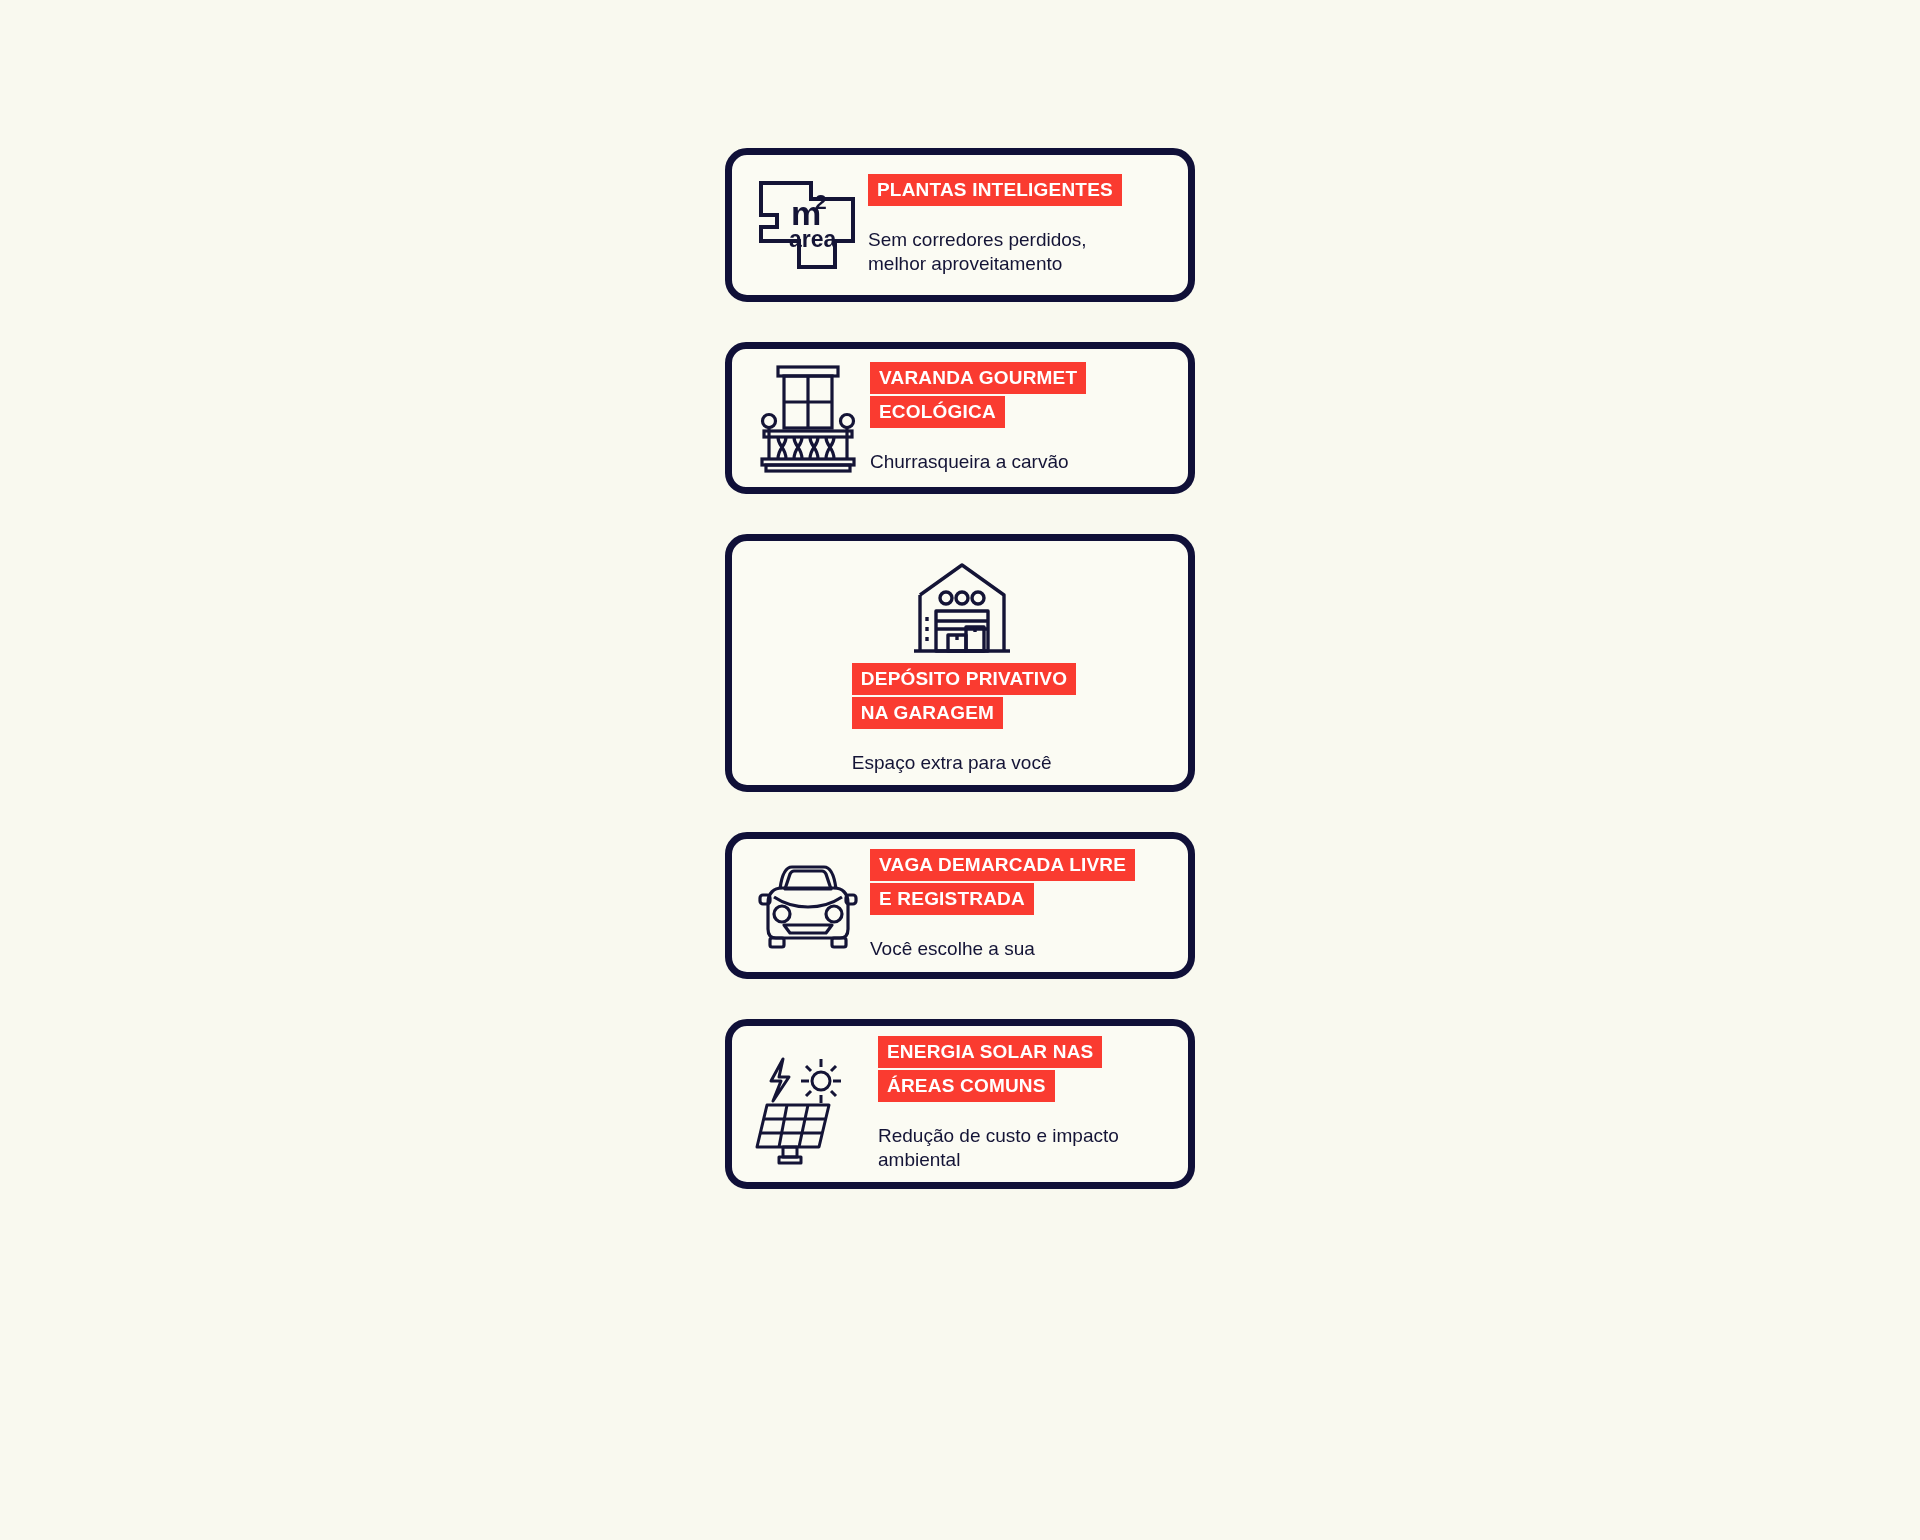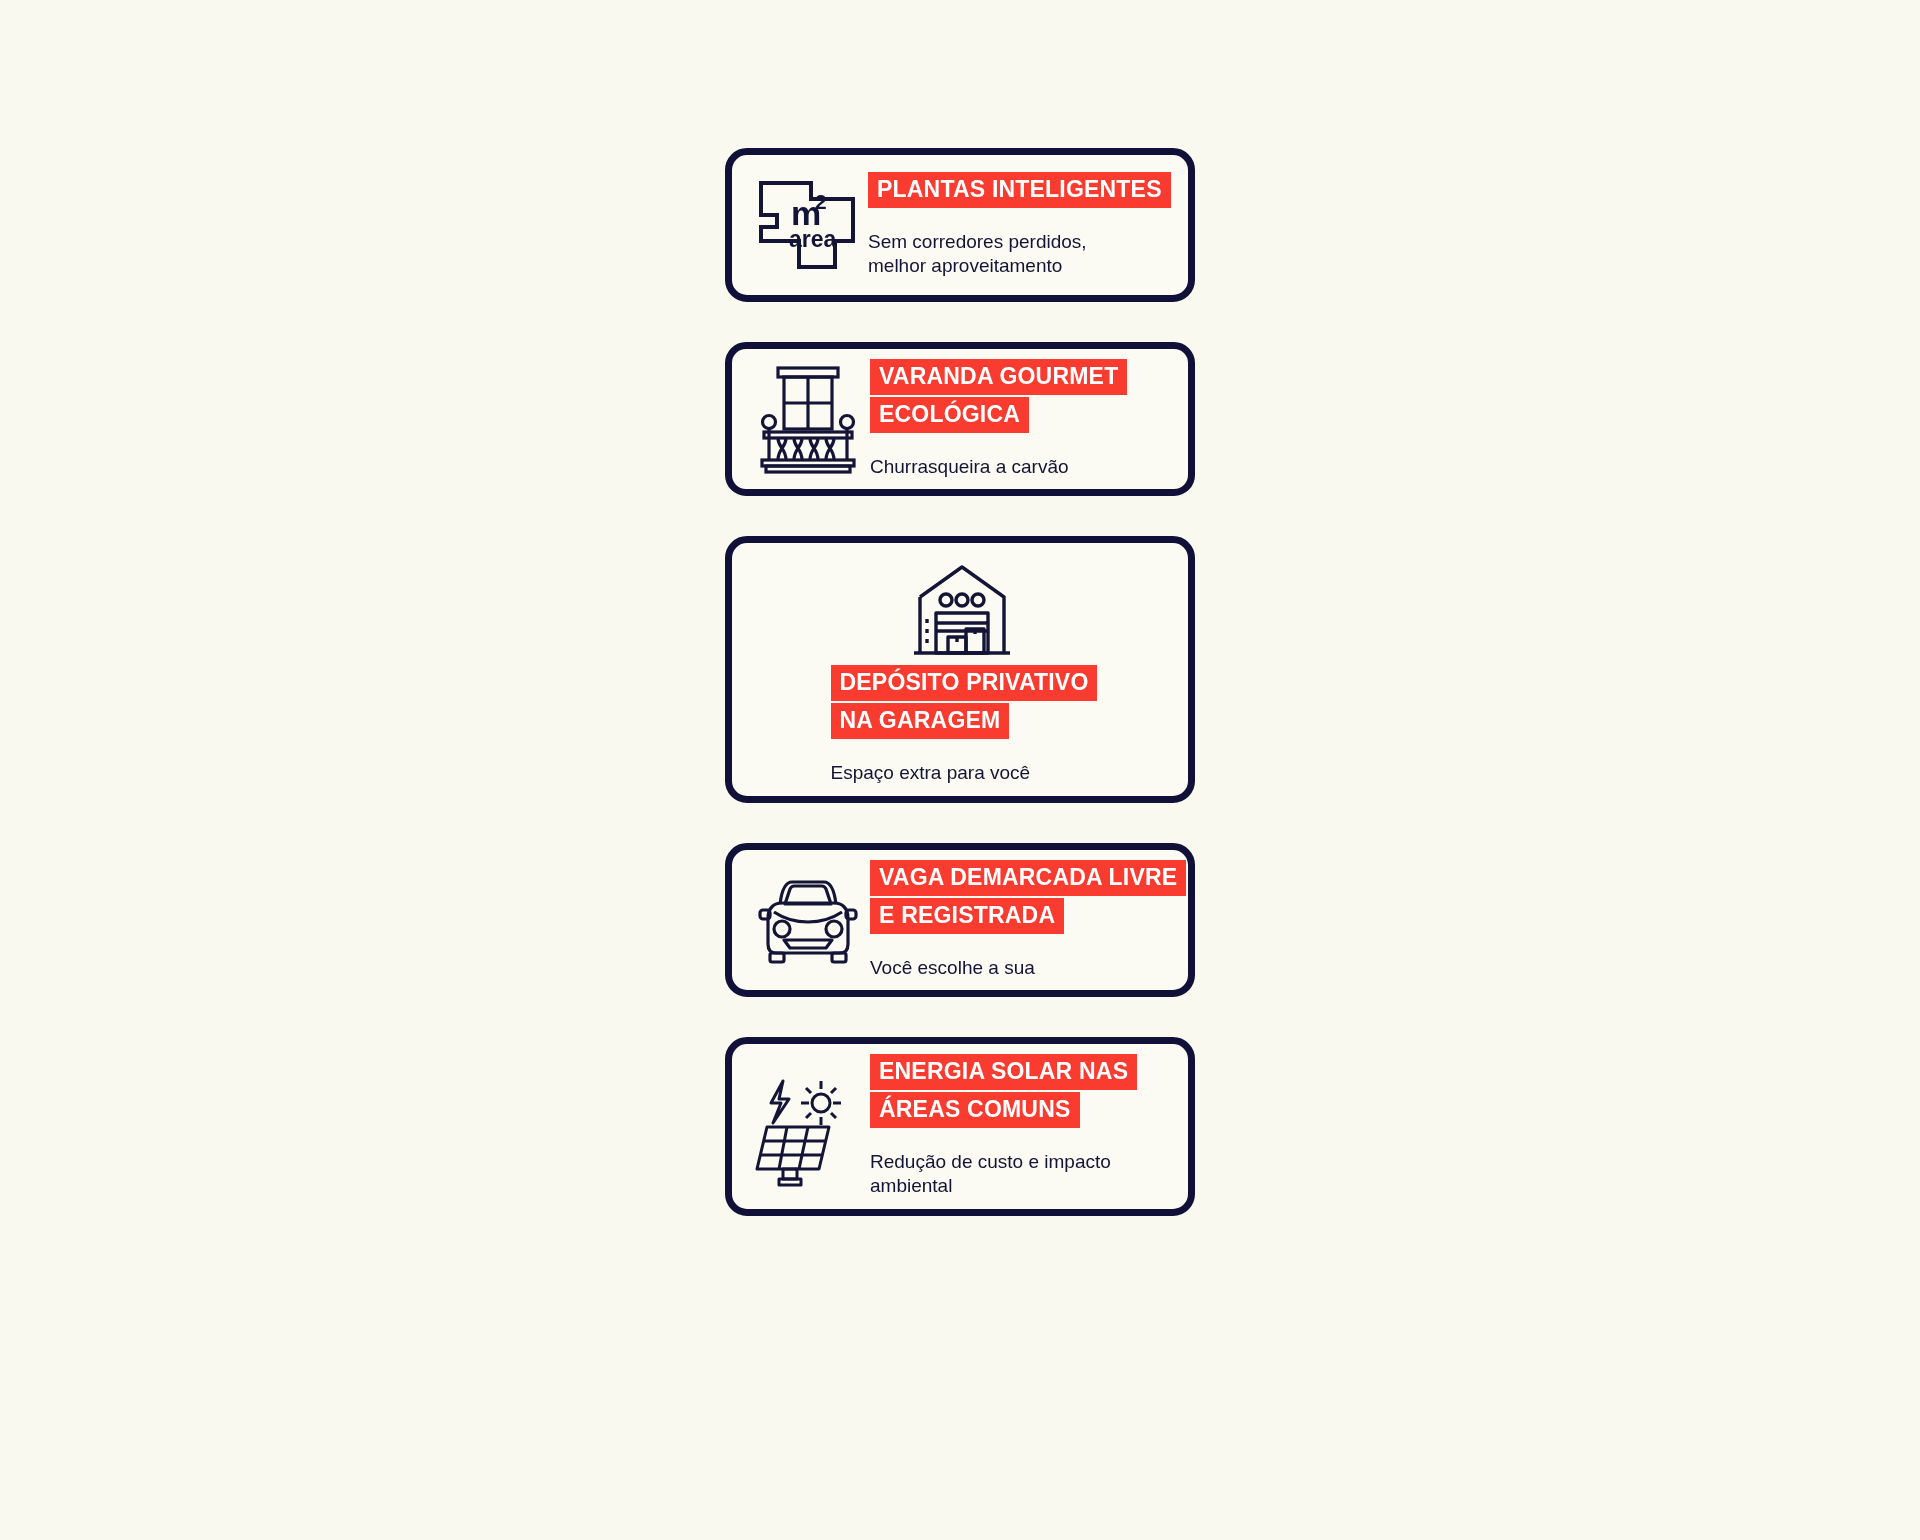--- a/index.html
+++ b/index.html
@@ -43,41 +43,41 @@
     flex-direction:column;
     align-items:flex-start;
     justify-content:center;
     padding-left:4px;
   }
   .title-line{
     display:inline-block;
     background:#fa3b30;
     color:#ffffff;
     font-weight:bold;
-    font-size:23px;
+    font-size:19px;
     letter-spacing:0.2px;
     line-height:1.0;
     padding:6px 9px 7px 9px;
     margin-bottom:2px;
     white-space:nowrap;
   }
   .subtitle{
     color:#141436;
     font-size:19px;
     line-height:1.28;
     margin-top:20px;
     max-width:300px;
   }
   .sub-line{display:block;white-space:nowrap;}
   
   .card-1 .content{padding-left:2px;}
   .card-2{min-height:148px;border-radius:21px;}
   .card-3{min-height:148px;flex-direction:column;}
   .card-4{min-height:146px;}
-  .card-5{min-height:152px;}
+  .card-5{min-height:152px;gap:8px;}
 </style>
 </head>
 <body>
 
 <div class="board">
 
   <div class="card card-1">
     <div class="icon-wrap">
       <svg width="110" height="112" viewBox="0 0 110 112" fill="none">
         <path d="M8 14 H58 V30 H100 V72 H82 V98 H46 V72 H8 V58 H24 V46 H8 Z" stroke="#141436" stroke-width="4" fill="none" stroke-linejoin="miter"></path>

